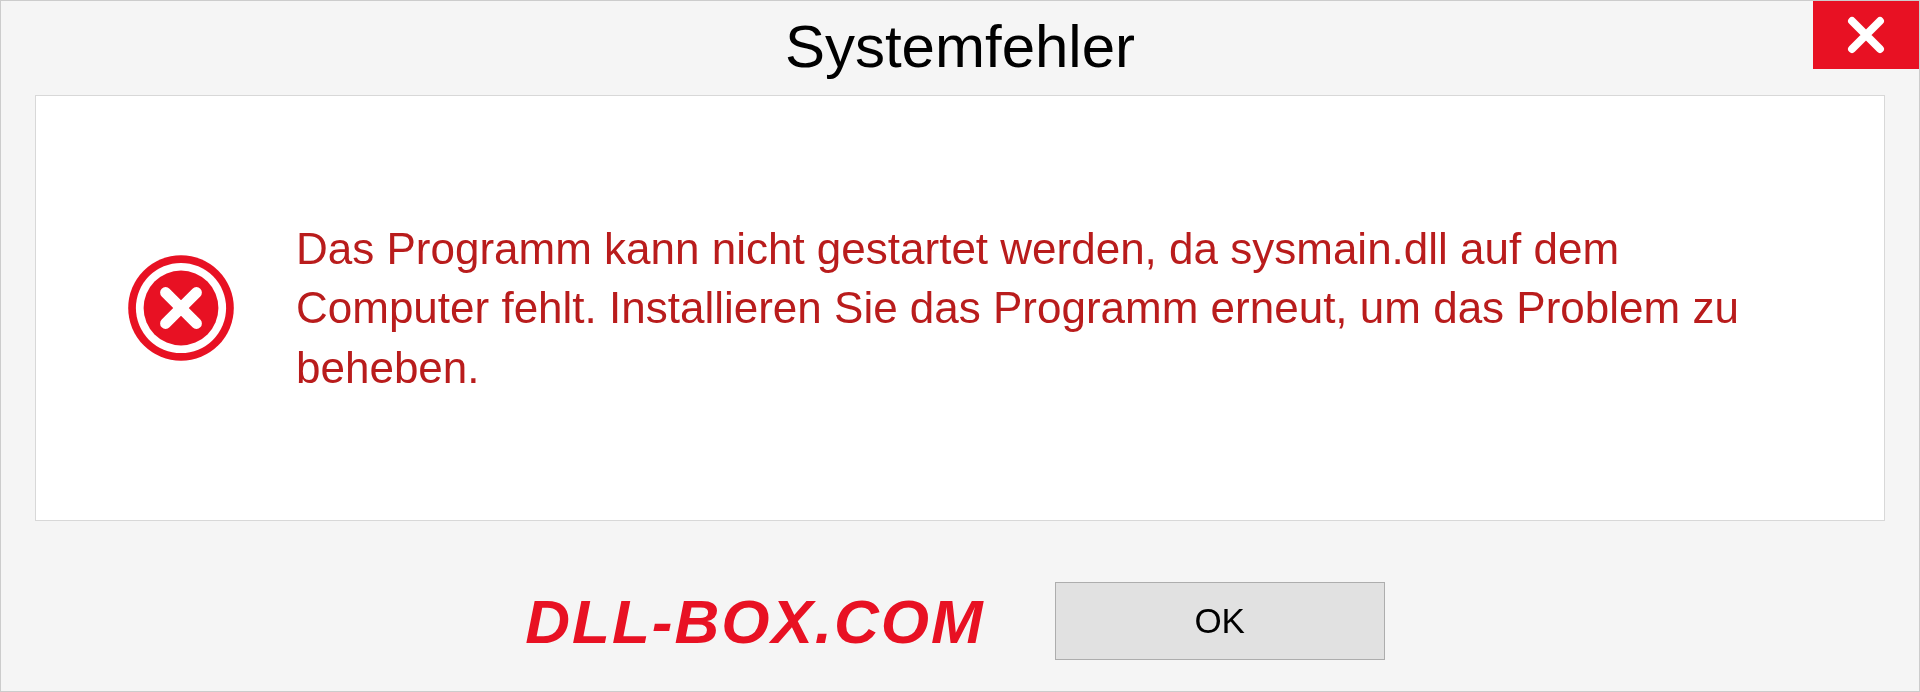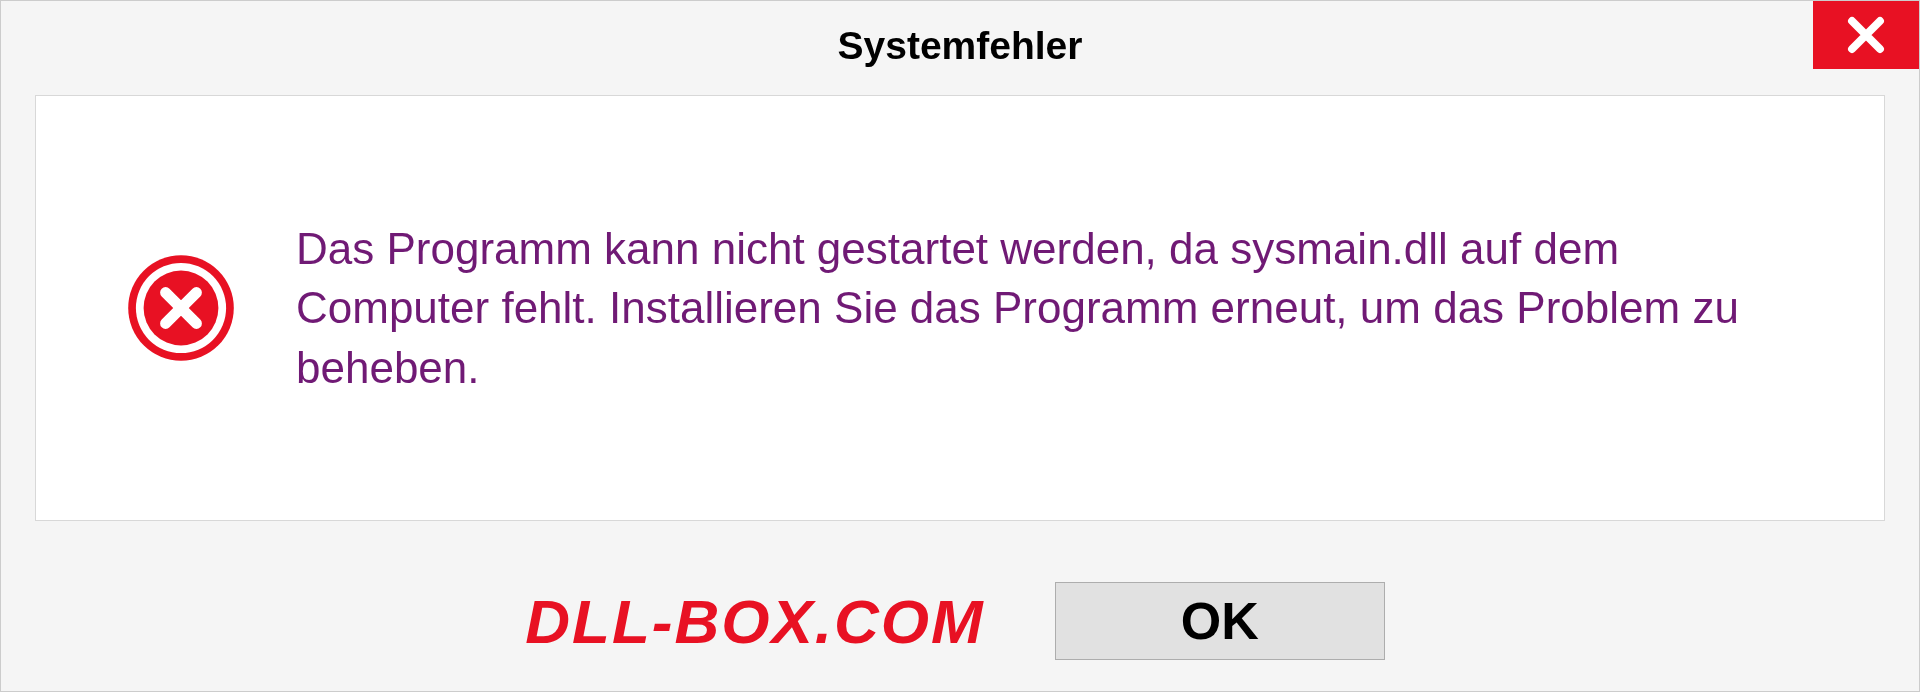--- a/index.html
+++ b/index.html
@@ -25,23 +25,23 @@
     }
     .titlebar {
       height: 90px;
       display: flex;
       align-items: center;
       justify-content: center;
       position: relative;
       background: #f5f5f5;
     }
     .title-text {
-      font-size: 39px;
+      font-size: 60px;
       color: #000;
-      font-weight: 700;
+      font-weight: 400;
     }
     .close-btn {
       position: absolute;
       top: 0;
       right: 0;
       width: 106px;
       height: 68px;
       background: #e81123;
       display: flex;
       align-items: center;
@@ -63,21 +63,21 @@
       gap: 60px;
     }
     .error-icon-large {
       flex-shrink: 0;
       width: 110px;
       height: 110px;
     }
     .message-text {
       font-size: 44px;
       line-height: 1.35;
-      color: #701a75;
+      color: #b91c1c;
       font-weight: 400;
     }
     .footer {
       height: 140px;
       background: #f5f5f5;
       display: flex;
       align-items: center;
       justify-content: center;
       padding: 0 50px 0 40px;
       gap: 70px;
@@ -88,28 +88,27 @@
       color: #e81123;
       font-style: italic;
       letter-spacing: 2px;
       font-family: Arial, sans-serif;
     }
     .ok-button {
       width: 330px;
       height: 78px;
       background: #e1e1e1;
       border: 1px solid #adadad;
-      font-size: 52px;
+      font-size: 35px;
       color: #000;
       display: flex;
       align-items: center;
       justify-content: center;
       cursor: pointer;
       font-family: inherit;
-      font-weight: bold;
     }
   </style>
 </head>
 <body>
 
 <div class="dialog">
   <div class="titlebar">
     <span class="title-text">Systemfehler</span>
     <div class="close-btn">
       <svg viewBox="0 0 24 24">

